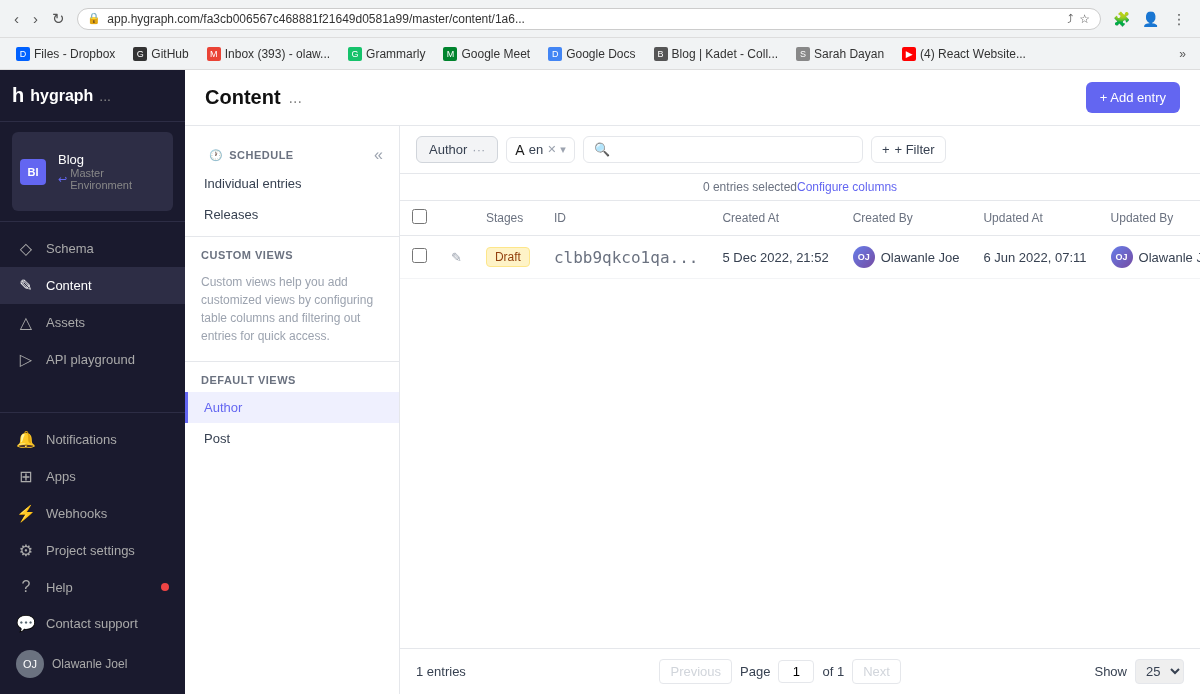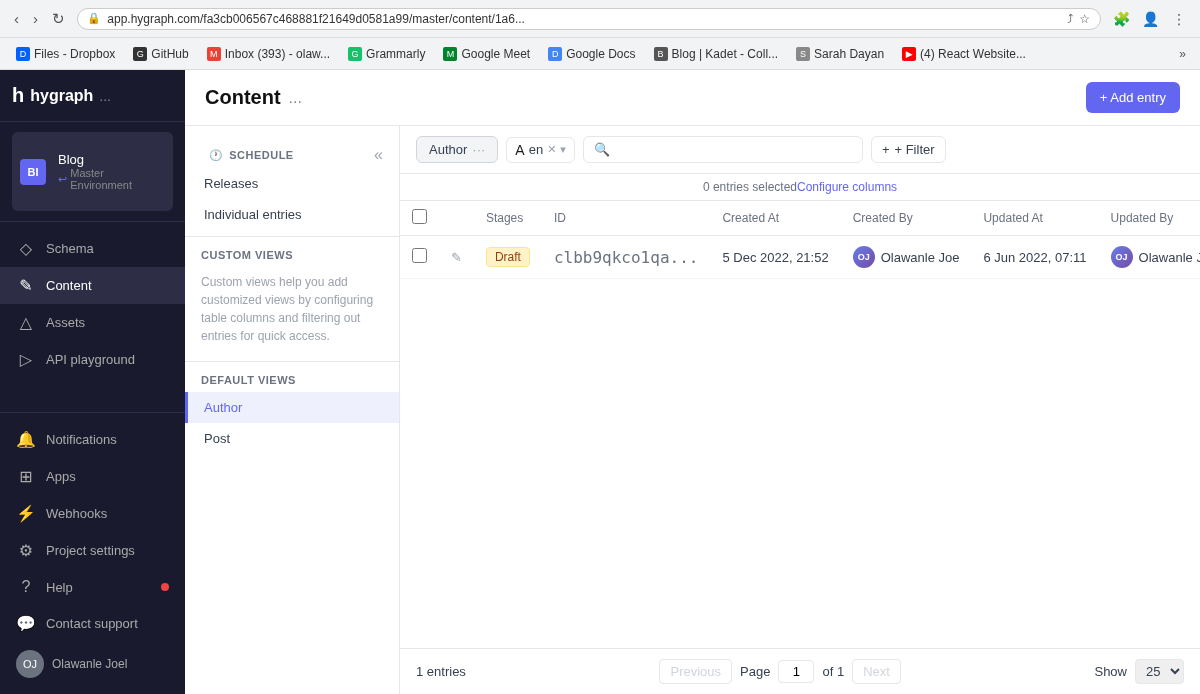--- a/index.html
+++ b/index.html
@@ -271,22 +271,22 @@
     <div class="content-body">
 
       <div class="views-panel">
         <div style="display:flex;align-items:center;justify-content:space-between;padding:4px 8px 0;">
           <div class="views-section-header">
             <span>🕐</span>
             <span>SCHEDULE</span>
           </div>
           <button class="collapse-btn">«</button>
         </div>
+        <div class="views-list-item">Individual entries</div>
         <div class="views-list-item">Releases</div>
-        <div class="views-list-item">Individual entries</div>
         <hr class="views-divider">
         <div class="views-section-header">
           <span>CUSTOM VIEWS</span>
         </div>
         <div class="custom-views-desc">Custom views help you add customized views by configuring table columns and filtering out entries for quick access.</div>
         <hr class="views-divider">
         <div class="views-section-header">
           <span>DEFAULT VIEWS</span>
         </div>
         <div class="views-list-item active">Author</div>

